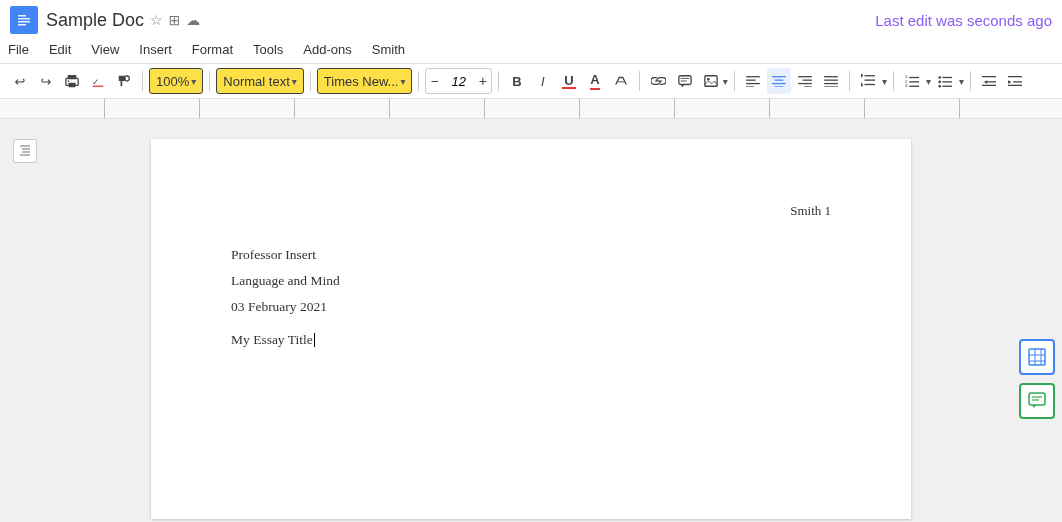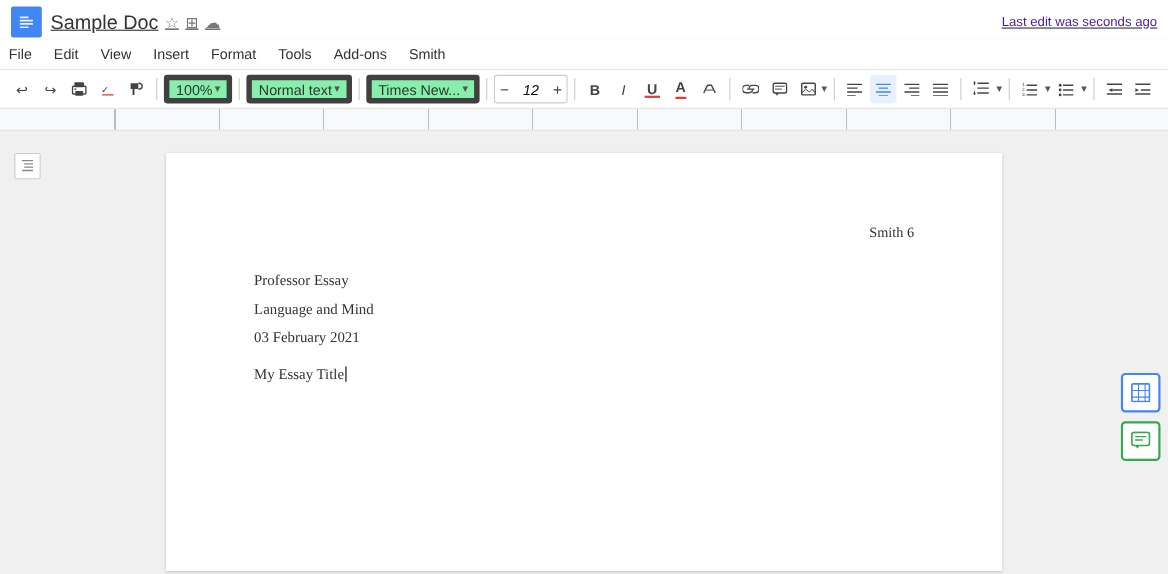--- a/index.html
+++ b/index.html
@@ -5,34 +5,33 @@
     * { box-sizing: border-box; margin: 0; padding: 0; }
     body { font-family: Arial, sans-serif; font-size: 13px; background: #f0f0f0; color: #333; user-select: none; }
 
     
     .title-bar {
       display: flex;
       align-items: center;
       padding: 6px 10px 2px 10px;
       background: #fff;
       gap: 8px;
-      text-decoration: underline;
     }
     .doc-icon {
       width: 28px; height: 28px;
       background: #4285f4;
       border-radius: 2px;
       display: flex; align-items: center; justify-content: center;
       color: white; font-size: 16px; font-weight: bold; flex-shrink: 0;
     }
     .title-area { display: flex; flex-direction: column; flex: 1; }
     .title-row { display: flex; align-items: center; gap: 6px; }
     .doc-title { font-size: 18px; color: #333; font-weight: 400; }
     .title-icon { color: #777; font-size: 14px; cursor: pointer; }
-    .last-edit { font-size: 12px; color: #4c1d95; margin-left: auto; }
+    .last-edit { font-size: 15px; color: #8b5cf6; margin-left: auto; }
 
     
     .menu-bar {
       display: flex;
       align-items: center;
       padding: 2px 0;
       background: #fff;
       gap: 4px;
       border-bottom: 1px solid #e0e0e0;
     }
@@ -63,25 +62,25 @@
       color: #444;
       display: flex; align-items: center; justify-content: center;
       min-width: 24px; height: 26px;
       border: none; background: transparent;
     }
     .toolbar-btn.active { background: #e8f0fe; }
     .toolbar-sep { width: 1px; height: 20px; background: #ccc; margin: 0 4px; }
     .toolbar-dropdown {
       display: flex; align-items: center; gap: 2px;
       padding: 2px 6px;
-      border: 5px solid #404040;
+      border: 1px solid #404040;
       border-radius: 3px;
       cursor: pointer;
       font-size: 13px;
-      background: #86efac;
+      background: #fde047;
       height: 26px;
       white-space: nowrap;
     }
     .chevron { font-size: 10px; color: #555; }
     .font-size-area {
       display: flex; align-items: center; gap: 1px;
       border: 1px solid #ccc;
       border-radius: 3px;
       height: 26px;
     }
@@ -425,24 +424,24 @@
         <line x1="4" y1="5" x2="12" y2="5" stroke="#888" stroke-width="1.2"></line>
         <line x1="4" y1="8" x2="12" y2="8" stroke="#888" stroke-width="1.2"></line>
         <line x1="2" y1="11" x2="12" y2="11" stroke="#888" stroke-width="1.2"></line>
       </svg>
     </div>
   </div>
 
   <div class="page-area">
     <div class="page">
       <div class="page-header-right">
-        <span>Smith 6</span>
+        <span>Smith 1</span>
       </div>
       <div class="page-content">
-        <p>Professor Essay</p>
+        <p>Professor Insert</p>
         <p>Language and Mind</p>
         <p>03 February 2021</p>
         <p class="centered" style="margin-top: 8px;">
           <span>My Essay Title</span><span class="cursor-blink"></span>
         </p>
       </div>
     </div>
   </div>
 
   <div class="right-sidebar">

